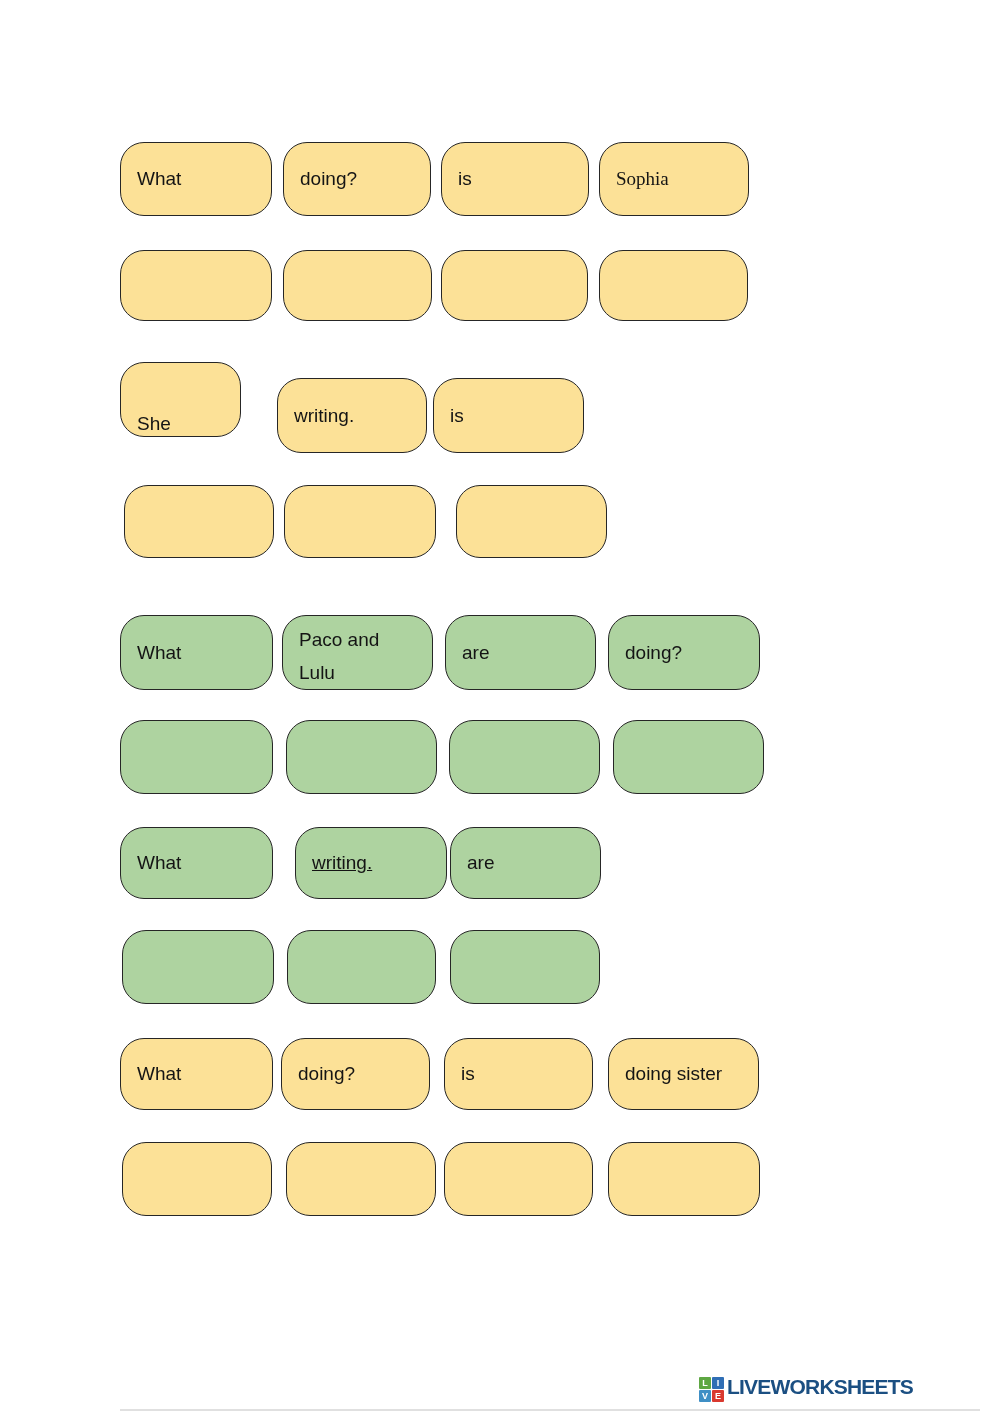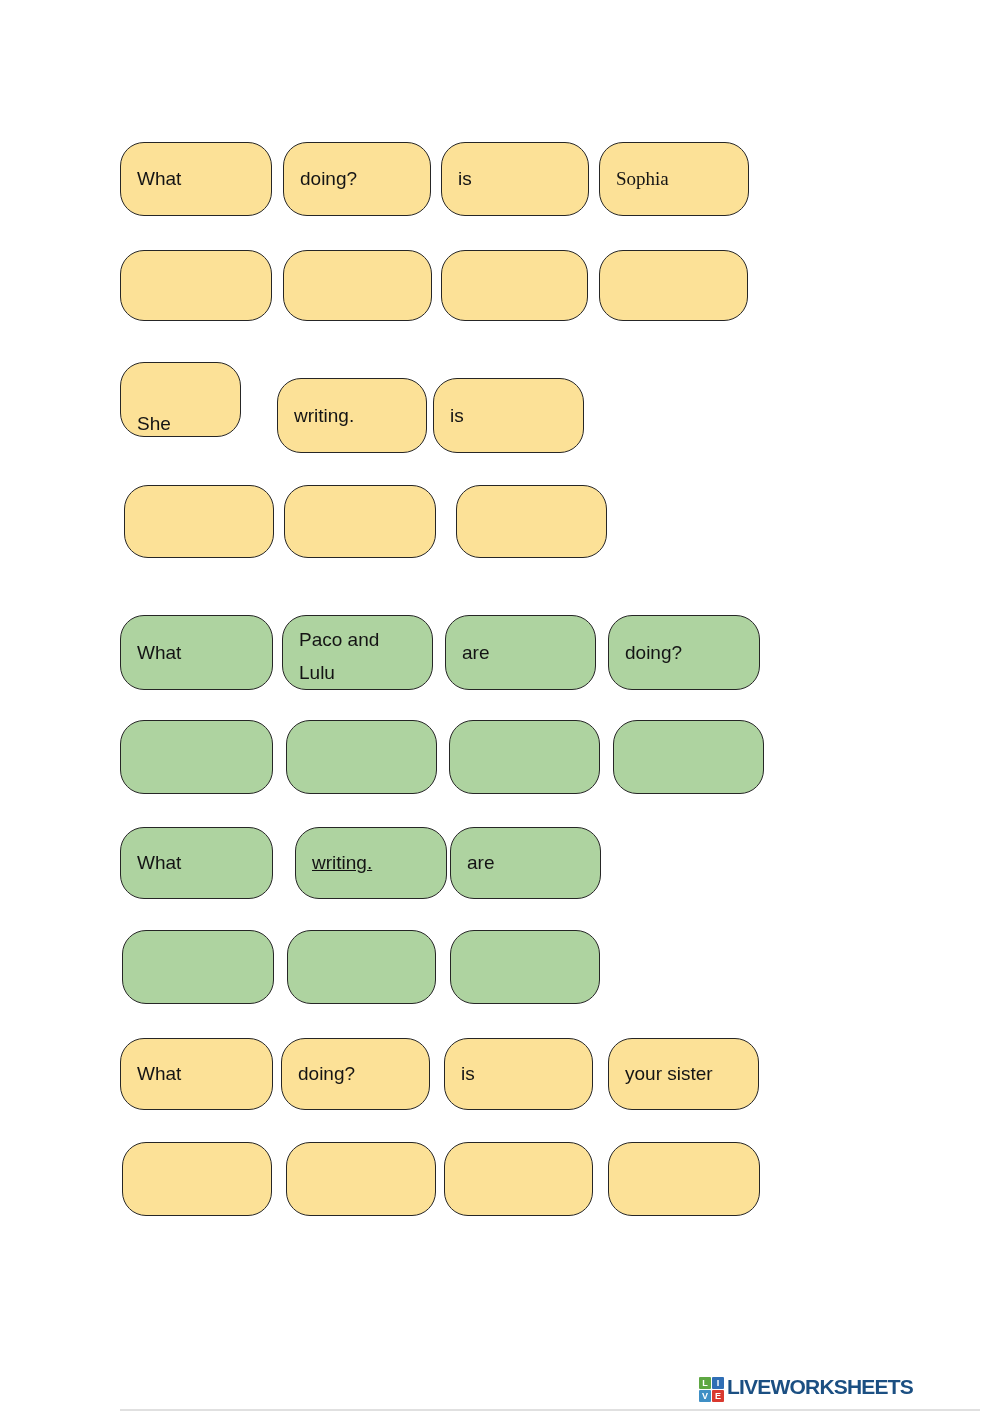--- a/index.html
+++ b/index.html
@@ -158,21 +158,21 @@
     <div class="card card--yellow" style="left:120px;top:1019px;width:153px;height:72px;">
         <span>What</span>
       </div>
     <div class="card card--yellow" style="left:281px;top:1019px;width:149px;height:72px;">
         <span>doing?</span>
       </div>
     <div class="card card--yellow" style="left:444px;top:1019px;width:149px;height:72px;">
         <span>is</span>
       </div>
     <div class="card card--yellow" style="left:608px;top:1019px;width:151px;height:72px;">
-        <span>your sister</span>
+        <span>doing sister</span>
       </div>
 
     <div class="card card--yellow" style="left:122px;top:1123px;width:150px;"></div>
     <div class="card card--yellow" style="left:286px;top:1123px;width:150px;"></div>
     <div class="card card--yellow" style="left:444px;top:1123px;width:149px;"></div>
     <div class="card card--yellow" style="left:608px;top:1123px;width:152px;"></div>
   </div>
 
   <div class="footer">
     <div class="logo-grid">

